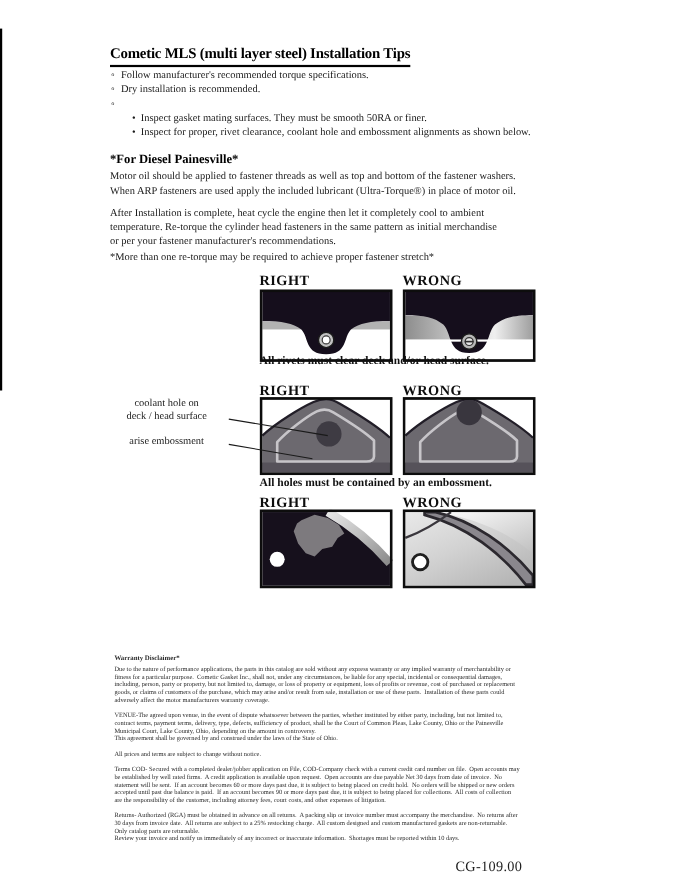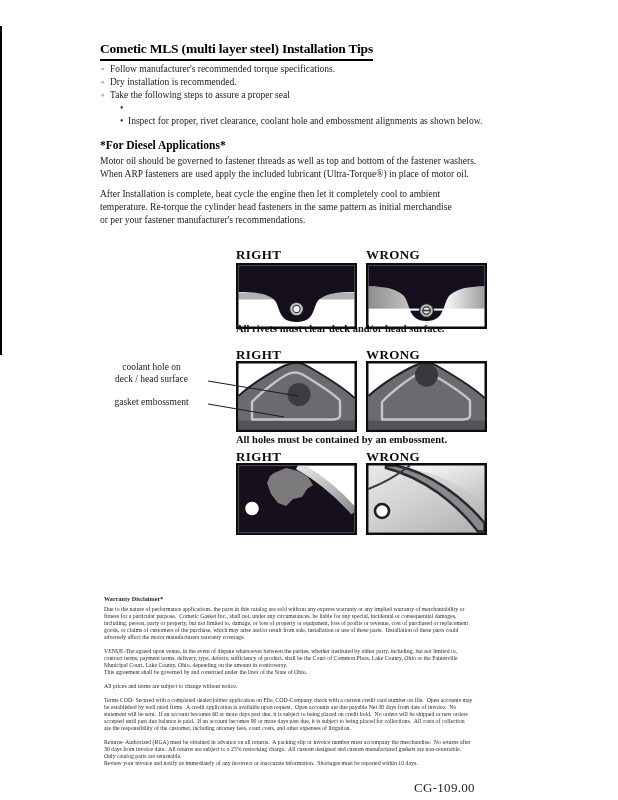--- a/index.html
+++ b/index.html
@@ -46,37 +46,38 @@
     <div class="b-row">
       <span class="mark">◦</span>
       <span>Follow manufacturer's recommended torque specifications.</span>
     </div>
     <div class="b-row">
       <span class="mark">◦</span>
       <span>Dry installation is recommended.</span>
     </div>
     <div class="b-row">
       <span class="mark">◦</span>
-      <span>Take the following steps to assure a proper seal</span>
     </div>
     <div class="b-row sub">
       <span class="mark">•</span>
+      <span>Inspect gasket mating surfaces.  They must be smooth 50RA or finer.</span>
     </div>
     <div class="b-row sub">
       <span class="mark">•</span>
       <span>Inspect for proper, rivet clearance, coolant hole and embossment alignments as shown below.</span>
     </div>
   </div>
 
-  <div class="abs diesel-h">*For Diesel Applications*</div>
-  <div class="abs para p1">Motor oil should be governed to fastener threads as well as top and bottom of the fastener washers.
+  <div class="abs diesel-h">*For Diesel Painesville*</div>
+  <div class="abs para p1">Motor oil should be applied to fastener threads as well as top and bottom of the fastener washers.
 When ARP fasteners are used apply the included lubricant (Ultra-Torque®) in place of motor oil.</div>
   <div class="abs para p2">After Installation is complete, heat cycle the engine then let it completely cool to ambient
 temperature. Re-torque the cylinder head fasteners in the same pattern as initial merchandise
 or per your fastener manufacturer's recommendations.</div>
+  <div class="abs para note">*More than one re-torque may be required to achieve proper fastener stretch*</div>
 
   <div class="abs fig-label" style="left:236px;top:227px;">RIGHT</div>
   <div class="abs fig-label" style="left:366px;top:227px;">WRONG</div>
 
   <div class="abs" style="left:236px;top:243px;">
     <svg width="121" height="66" viewBox="0 0 121 66">
       <rect x="2.5" y="2.5" width="116" height="61" fill="#ffffff"></rect>
       <rect x="2.5" y="29.5" width="116" height="7" fill="#b2b2b2"></rect>
       <path d="M2.5,2.5 H118.5 V29 C100,29 91,30.5 83,36.5 C76,44 80,59 60.5,59 C41,59 45,44 38,36.5 C30,30.5 21,29 2.5,29 Z" fill="#150e1c"></path>
       <circle cx="60.5" cy="46" r="7" fill="#c2c2c2" stroke="#1c1c1c" stroke-width="1.3"></circle>
@@ -106,21 +107,21 @@
     </svg>
   </div>
 
   <div class="abs caption" style="left:236px;top:303px;">All rivets must clear deck and/or head surface.</div>
 
   <div class="abs fig-label" style="left:236px;top:327px;">RIGHT</div>
   <div class="abs fig-label" style="left:366px;top:327px;">WRONG</div>
 
   <div class="abs side-label" style="top:342px;">coolant hole on
 deck / head surface</div>
-  <div class="abs side-label" style="top:377px;">gasket embossment</div>
+  <div class="abs side-label" style="top:377px;">arise embossment</div>
 
   <div class="abs" style="left:236px;top:341px;">
     <svg width="121" height="71" viewBox="0 0 121 71">
       <rect x="2.5" y="2.5" width="116" height="66" fill="#ffffff"></rect>
       <path d="M2.5,68.5 L2.5,35 C16,22.5 38,9.5 49,4.5 C54,2.2 58,1.8 60.5,1.8 C64,1.8 68,3 73,6 C86,13.5 107,26 118.5,37 L118.5,68.5 Z" fill="#6c696f"></path>
       <path d="M2.5,35 C16,22.5 38,9.5 49,4.5 C54,2.2 58,1.8 60.5,1.8" fill="none" stroke="#221e28" stroke-width="2"></path>
       <path d="M60.5,1.8 C64,1.8 68,3 73,6 C86,13.5 107,26 118.5,37" fill="none" stroke="#221e28" stroke-width="2"></path>
       <rect x="2.5" y="59.5" width="116" height="9" fill="#56525a"></rect>
       <path d="M16,58.5 L16,41 C25,31 43,17.5 52,13 C57,10.8 62,10.8 67,13.8 C79,21 96,31.5 104,39.5 L104,54 Q104,58.5 97,58.5 Z" fill="none" stroke="#c7c5c9" stroke-width="2.4" stroke-linejoin="round"></path>
       <circle cx="63" cy="33.5" r="11.5" fill="#3e3b43"></circle>

